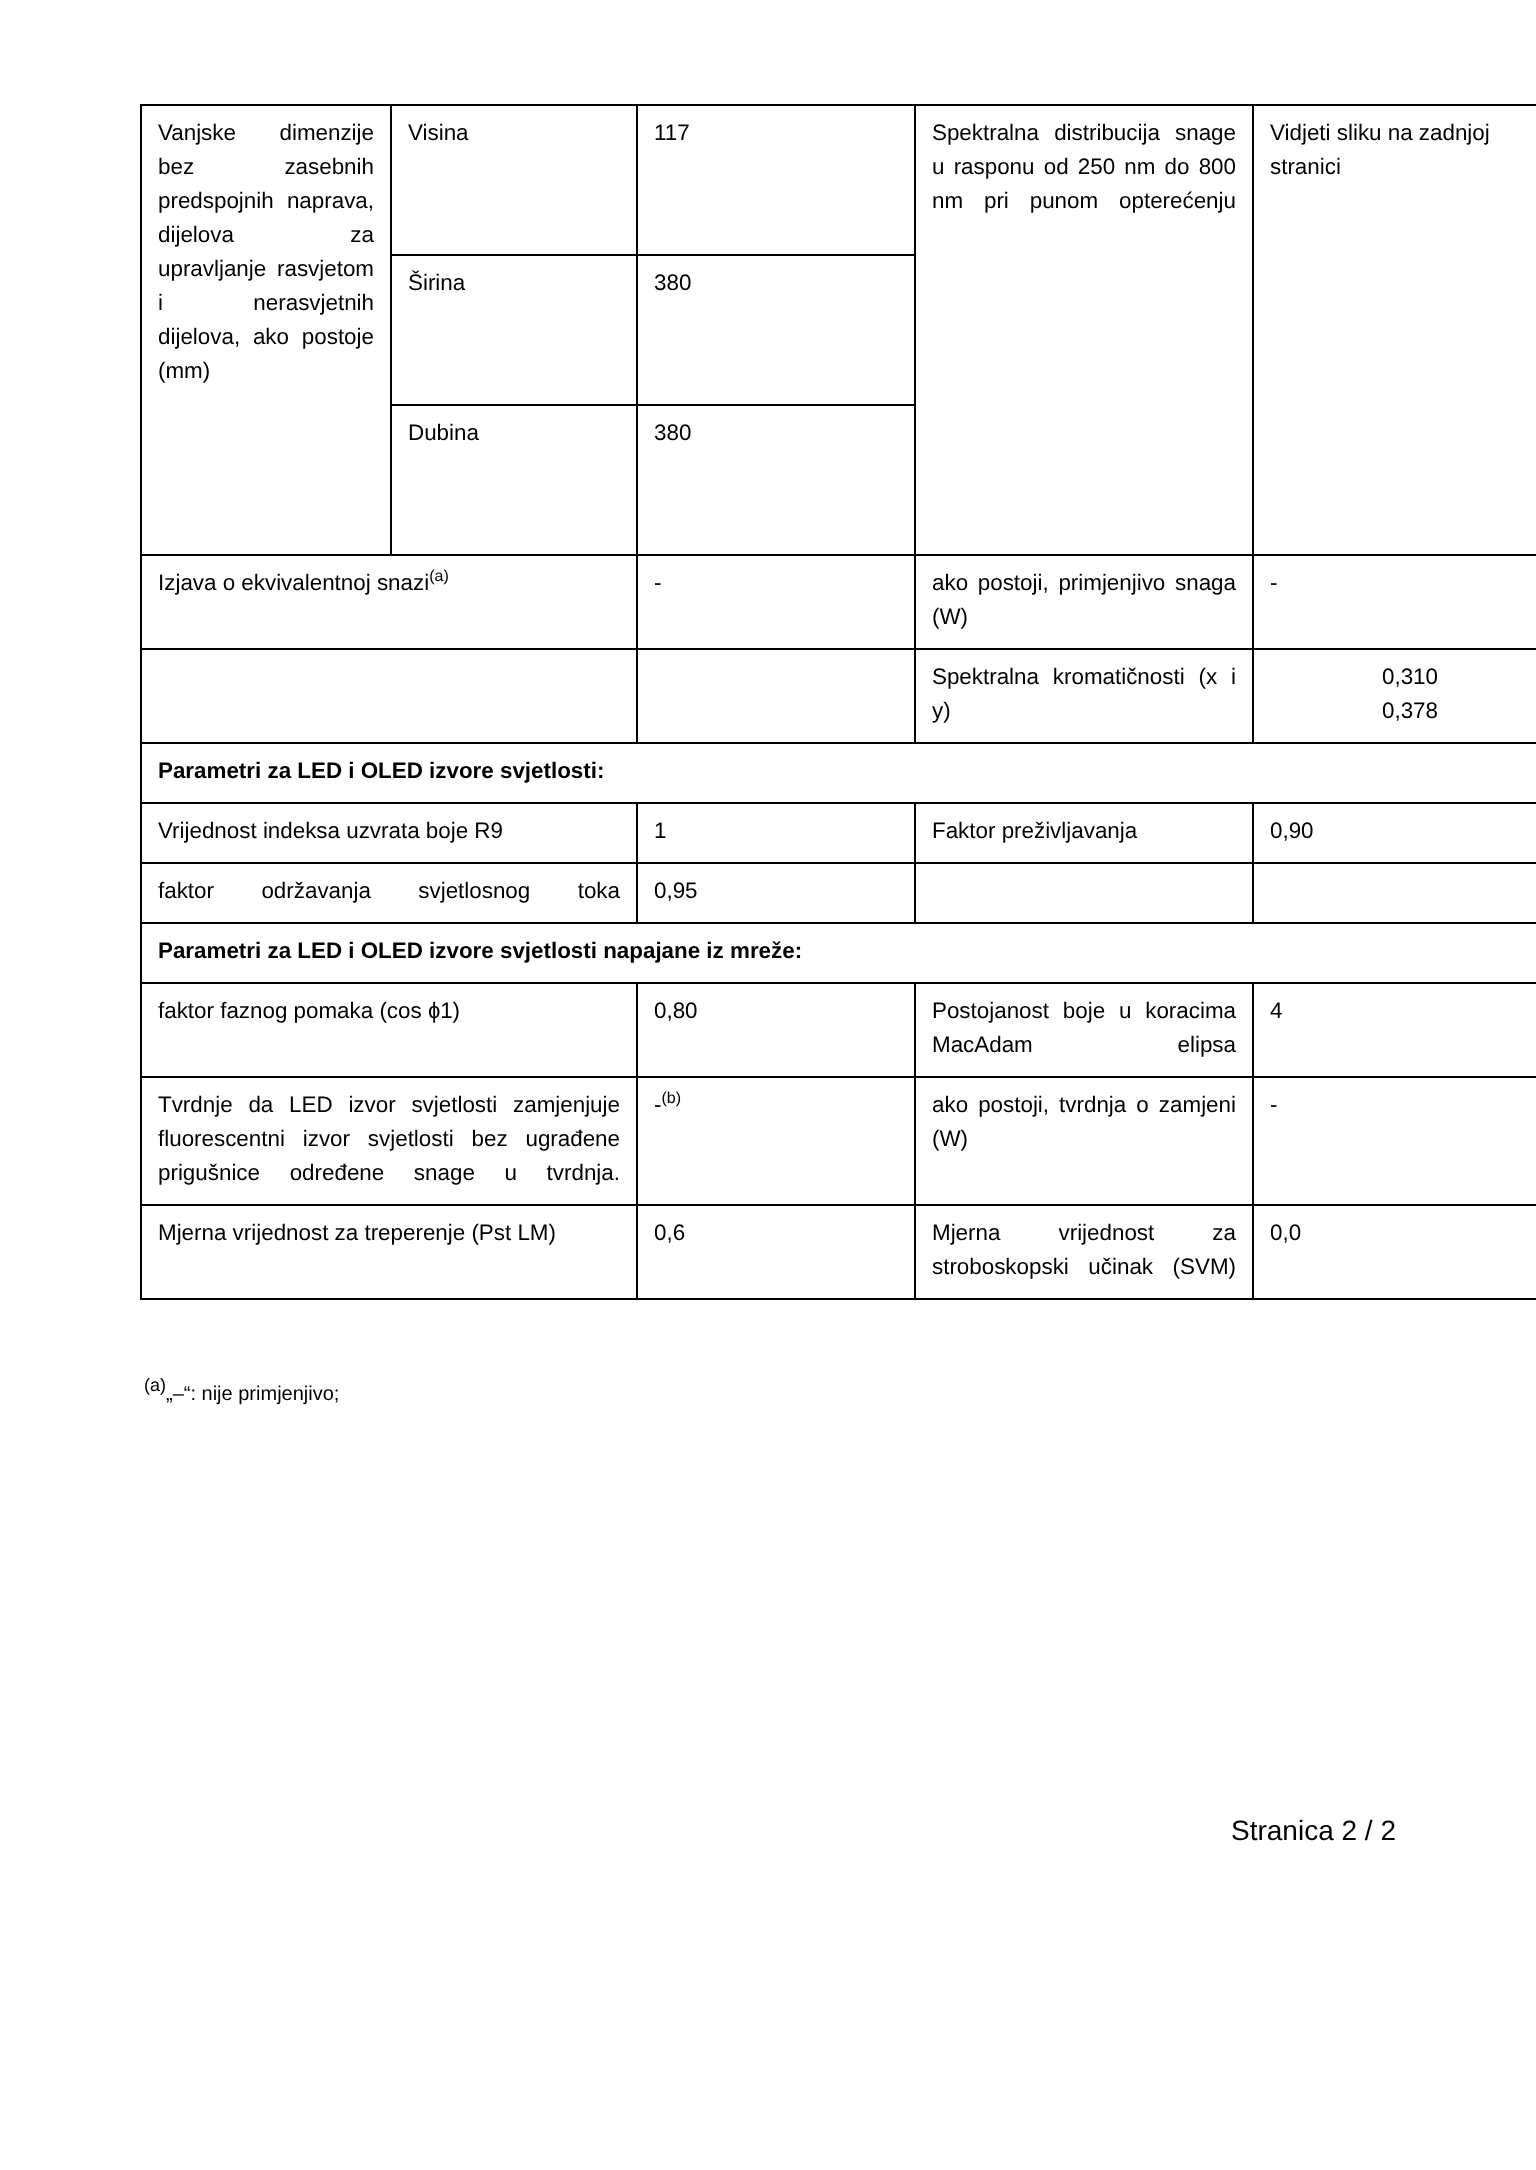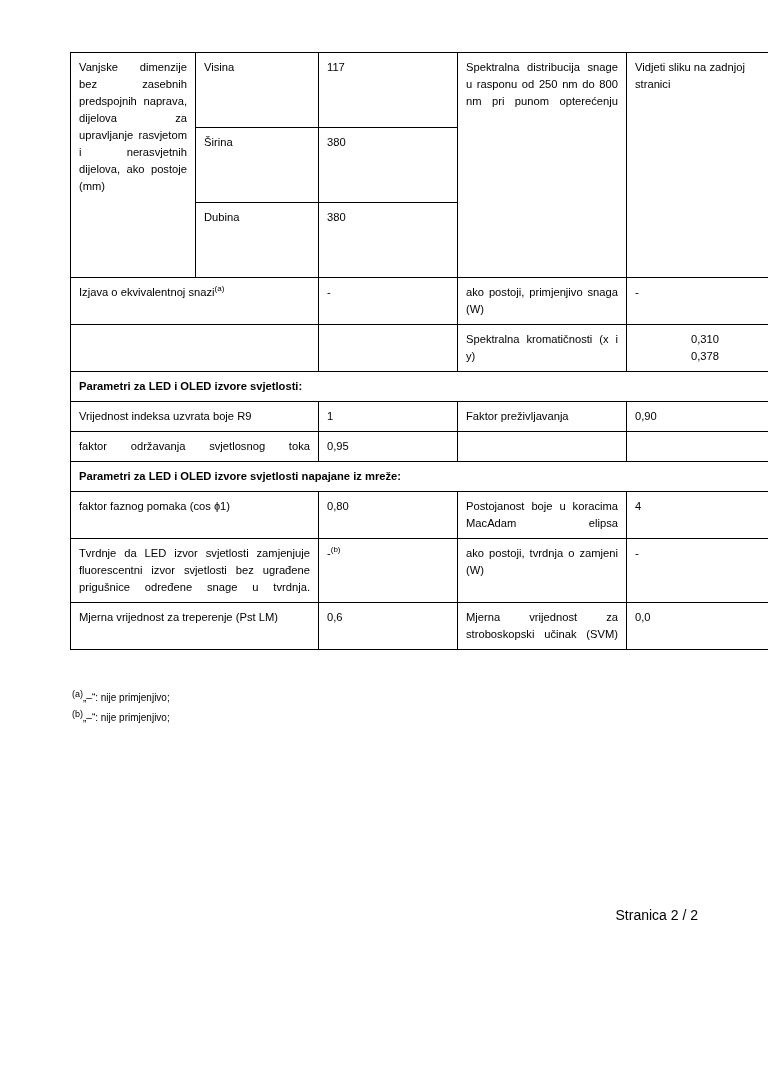--- a/index.html
+++ b/index.html
@@ -169,20 +169,17 @@
         <td class="c4 just">Mjerna vrijednost za stroboskopski učinak (SVM)</td>
         <td class="c5 ctr">0,0</td>
       </tr>
     </tbody>
   </table>
 
   <div class="notes">
     <div class="note-row">
       <span class="note-label">(a)</span><span>„–“: nije primjenjivo;</span>
     </div>
-    <div class="note-row">
-      <span class="note-label">(b)</span><span>„–“: nije primjenjivo;</span>
-    </div>
   </div>
 
   <div class="footer">Stranica 2 / 2</div>
 
 </div>
 
 </body></html>

